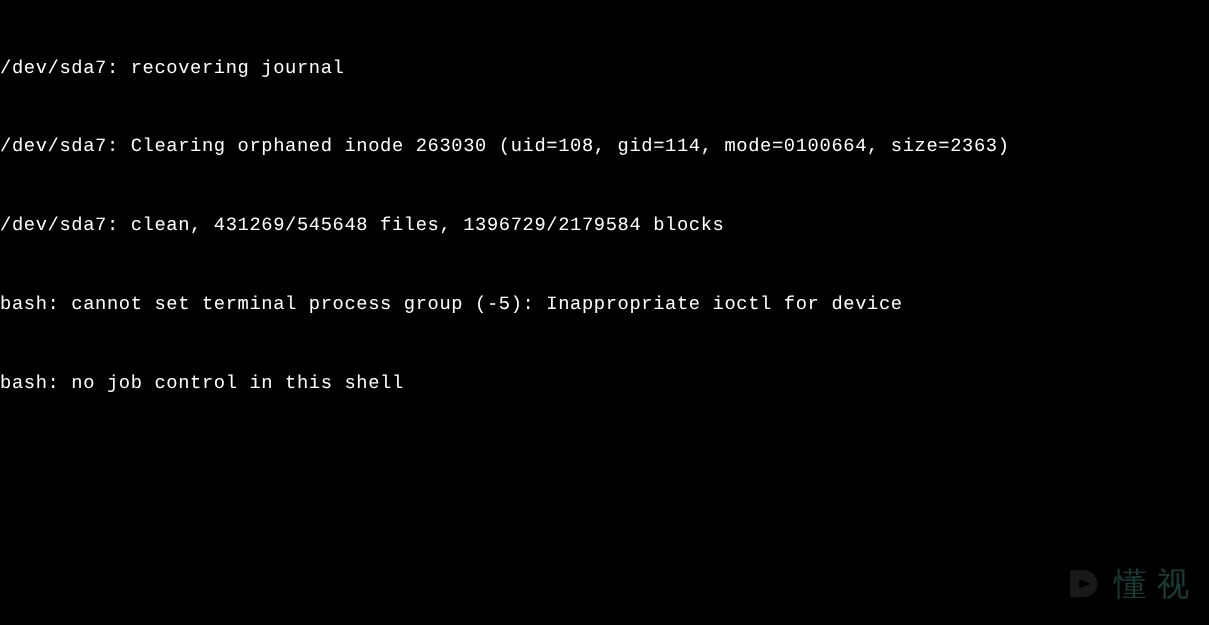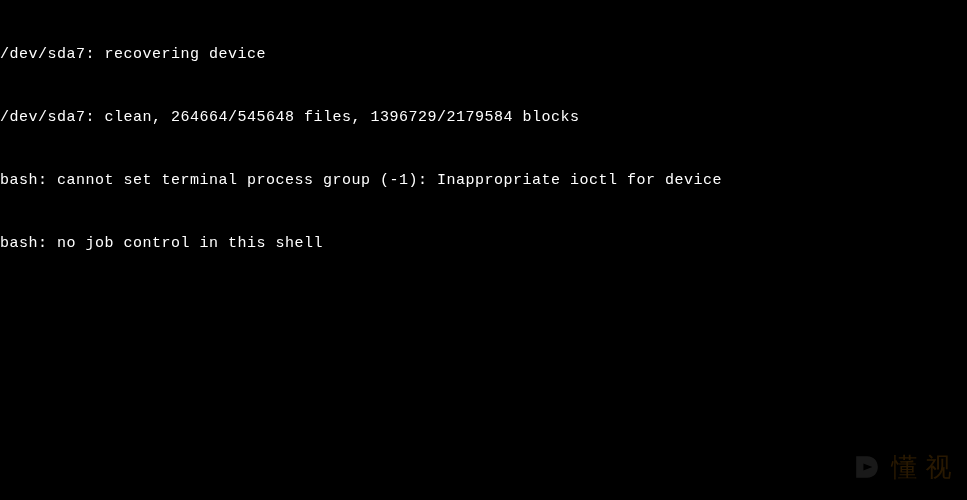--- a/index.html
+++ b/index.html
@@ -36,31 +36,32 @@
       opacity: 0.25;
       gap: 6px;
     }
     .watermark-icon {
       width: 36px;
       height: 36px;
     }
     .watermark-text {
       font-family: sans-serif;
       font-size: 26px;
-      color: #a16207;
+      color: #5eead4;
       font-weight: 500;
     }
   </style>
 </head>
 <body>
 
 <div class="terminal">
-  <span class="line">/dev/sda7: recovering device</span>
-  <span class="line">/dev/sda7: clean, 264664/545648 files, 1396729/2179584 blocks</span>
-  <span class="line">bash: cannot set terminal process group (-1): Inappropriate ioctl for device</span>
+  <span class="line">/dev/sda7: recovering journal</span>
+  <span class="line">/dev/sda7: Clearing orphaned inode 263030 (uid=108, gid=114, mode=0100664, size=2363)</span>
+  <span class="line">/dev/sda7: clean, 431269/545648 files, 1396729/2179584 blocks</span>
+  <span class="line">bash: cannot set terminal process group (-5): Inappropriate ioctl for device</span>
   <span class="line">bash: no job control in this shell</span>
   
 </div>
 
 <div class="watermark">
   <svg class="watermark-icon" viewBox="0 0 40 40">
     <path d="M 8 8 L 8 32 L 20 32 C 28 32 32 26 32 20 C 32 14 28 8 20 8 Z M 16 16 L 26 20 L 16 24 Z" fill="#666666"></path>
   </svg>
   <span class="watermark-text">懂 视</span>
 </div>

